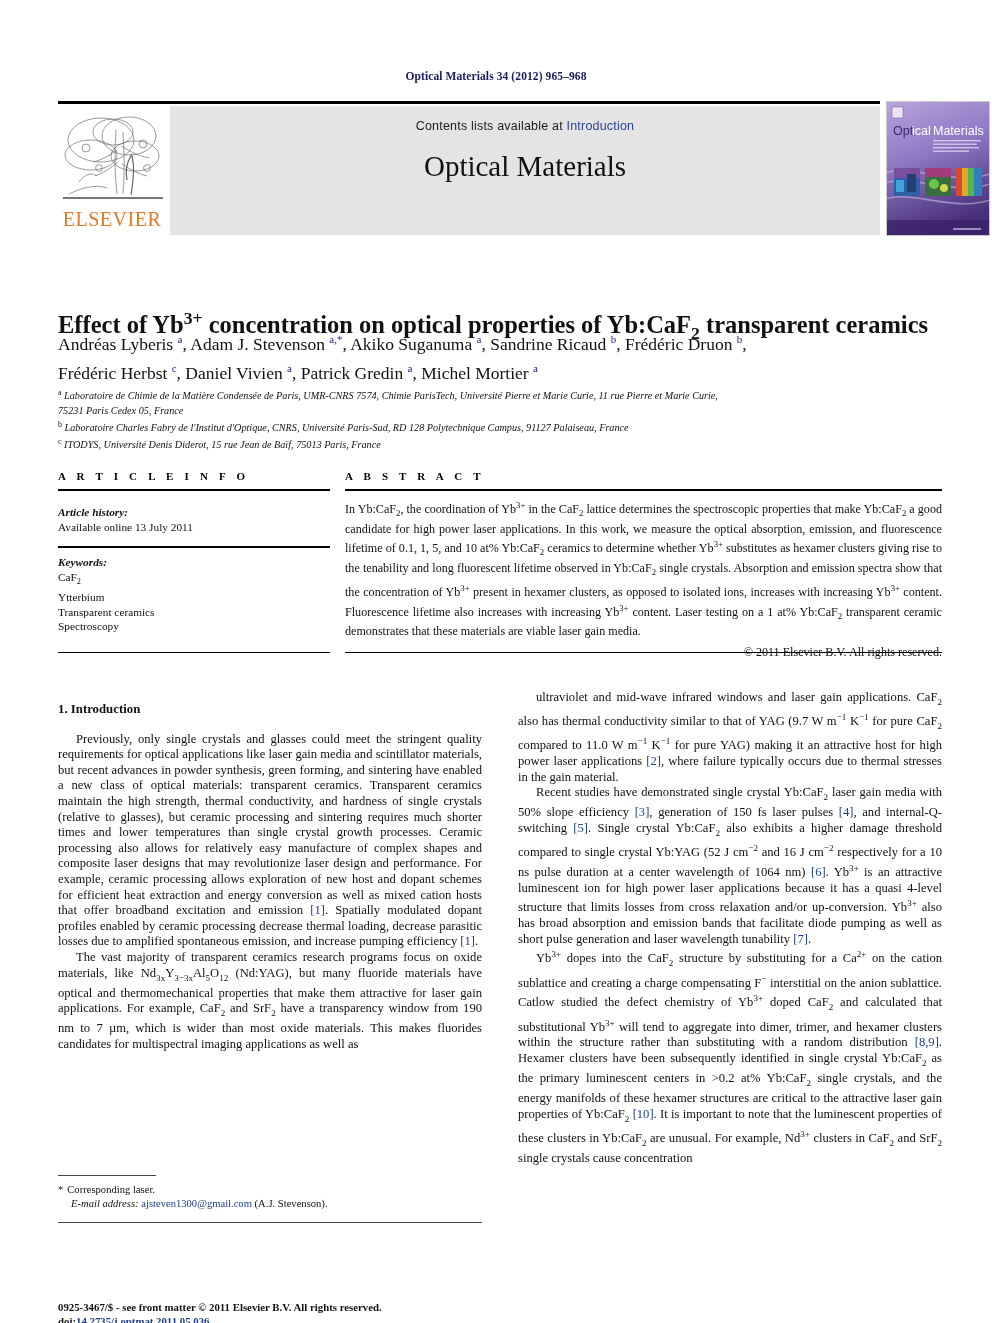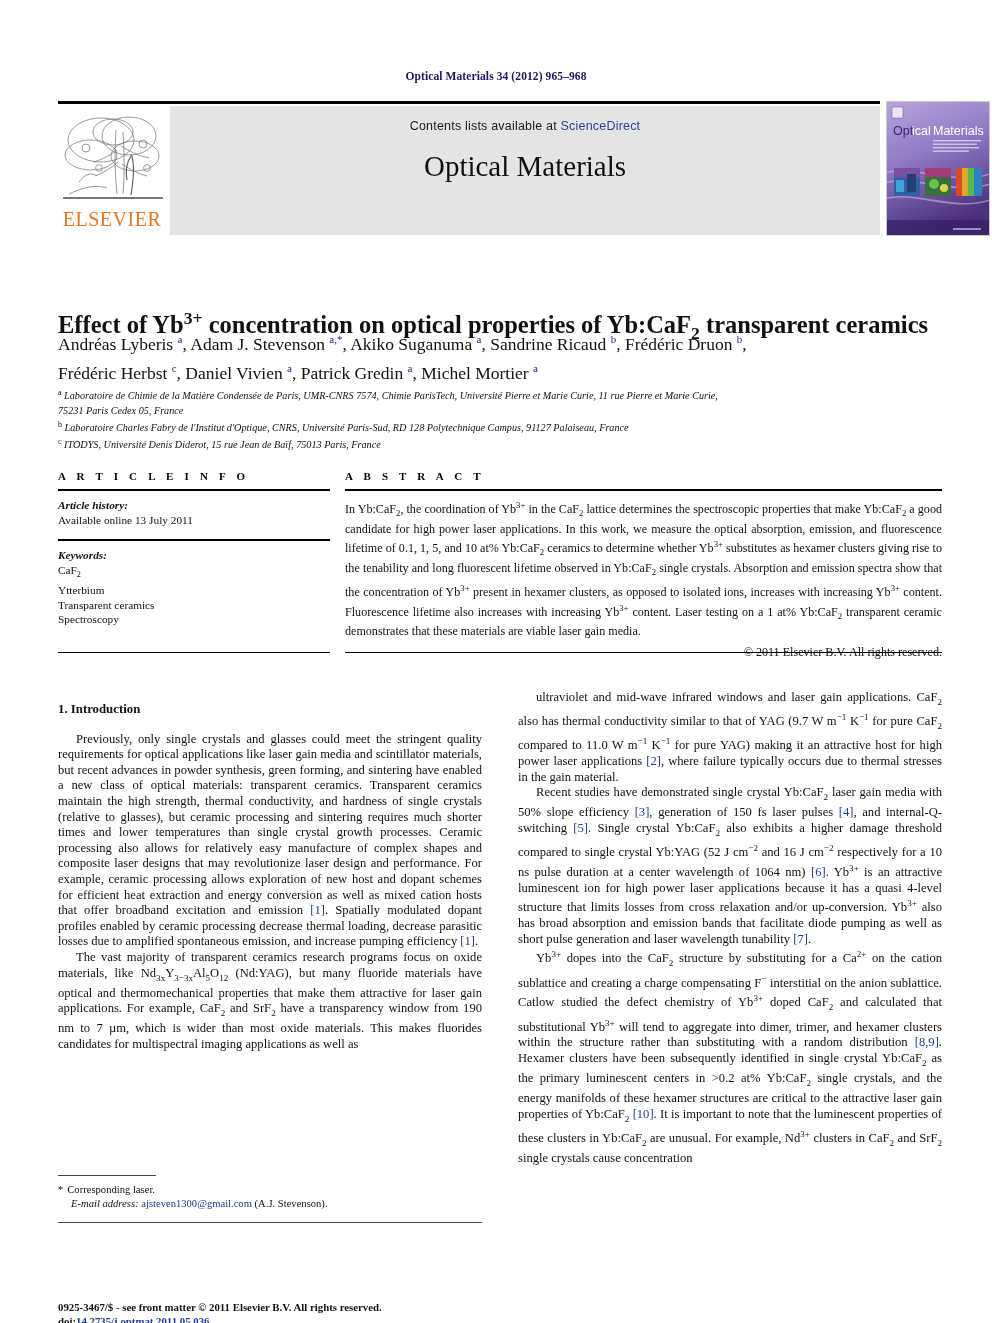--- a/index.html
+++ b/index.html
@@ -289,21 +289,21 @@
           </g>
           <line x1="2" y1="88" x2="102" y2="88" stroke="#4a4a4a" stroke-width="1.6"></line>
         </svg>
       </div>
       <div class="els-word">ELSEVIER</div>
     </div>
 
     <div class="grey-panel">
       <div class="contents-line">
         <span>Contents lists available at</span>
-        <span class="sd-link">ScienceDirect</span>
+        <span class="sd-link">Introduction</span>
       </div>
       <div class="journal-name">Optical Materials</div>
     </div>
 
     <div class="cover">
       <svg width="104" height="135" viewBox="0 0 104 135">
         <defs>
           <linearGradient id="cv" x1="0" y1="0" x2="0.3" y2="1">
             <stop offset="0%" stop-color="#b9a4dd"></stop>
             <stop offset="45%" stop-color="#8f79c4"></stop>
@@ -349,21 +349,21 @@
 
   <h1 class="title">Effect of Yb<sup>3+</sup> concentration on optical properties of Yb:CaF<sub>2</sub> transparent ceramics</h1>
   <div class="authors">Andréas Lyberis <sup class="sup-a">a</sup>, Adam J. Stevenson <sup class="sup-a">a,*</sup>, Akiko Suganuma <sup class="sup-a">a</sup>, Sandrine Ricaud <sup class="sup-a">b</sup>, Frédéric Druon <sup class="sup-a">b</sup>,<br>Frédéric Herbst <sup class="sup-a">c</sup>, Daniel Vivien <sup class="sup-a">a</sup>, Patrick Gredin <sup class="sup-a">a</sup>, Michel Mortier <sup class="sup-a">a</sup></div>
   <div class="affil"><sup>a</sup> Laboratoire de Chimie de la Matière Condensée de Paris, UMR-CNRS 7574, Chimie ParisTech, Université Pierre et Marie Curie, 11 rue Pierre et Marie Curie,<br>75231 Paris Cedex 05, France<br><sup>b</sup> Laboratoire Charles Fabry de l'Institut d'Optique, CNRS, Université Paris-Sud, RD 128 Polytechnique Campus, 91127 Palaiseau, France<br><sup>c</sup> ITODYS, Université Denis Diderot, 15 rue Jean de Baïf, 75013 Paris, France</div>
 
   <div class="band">
 
     <div class="info-col">
       <div class="band-hdr">A R T I C L E    I N F O</div>
       <div class="rule-thick" style="margin-top:7px;"></div>
-      <div class="info-body" style="margin-top:7px;">
+      <div class="info-body" style="margin-top:14px;">
         <i>Article history:</i><br>
         <span>Available online 13 July 2011</span>
       </div>
       <div class="rule-thick" style="margin-top:11px;"></div>
       <div class="info-body" style="margin-top:7px;">
         <i>Keywords:</i><br>
         <span>CaF<sub>2</sub><br>Ytterbium<br>Transparent ceramics<br>Spectroscopy</span>
       </div>
       <div class="rule-thin" style="position:absolute; top:182px; left:0; width:272px;"></div>
     </div>

